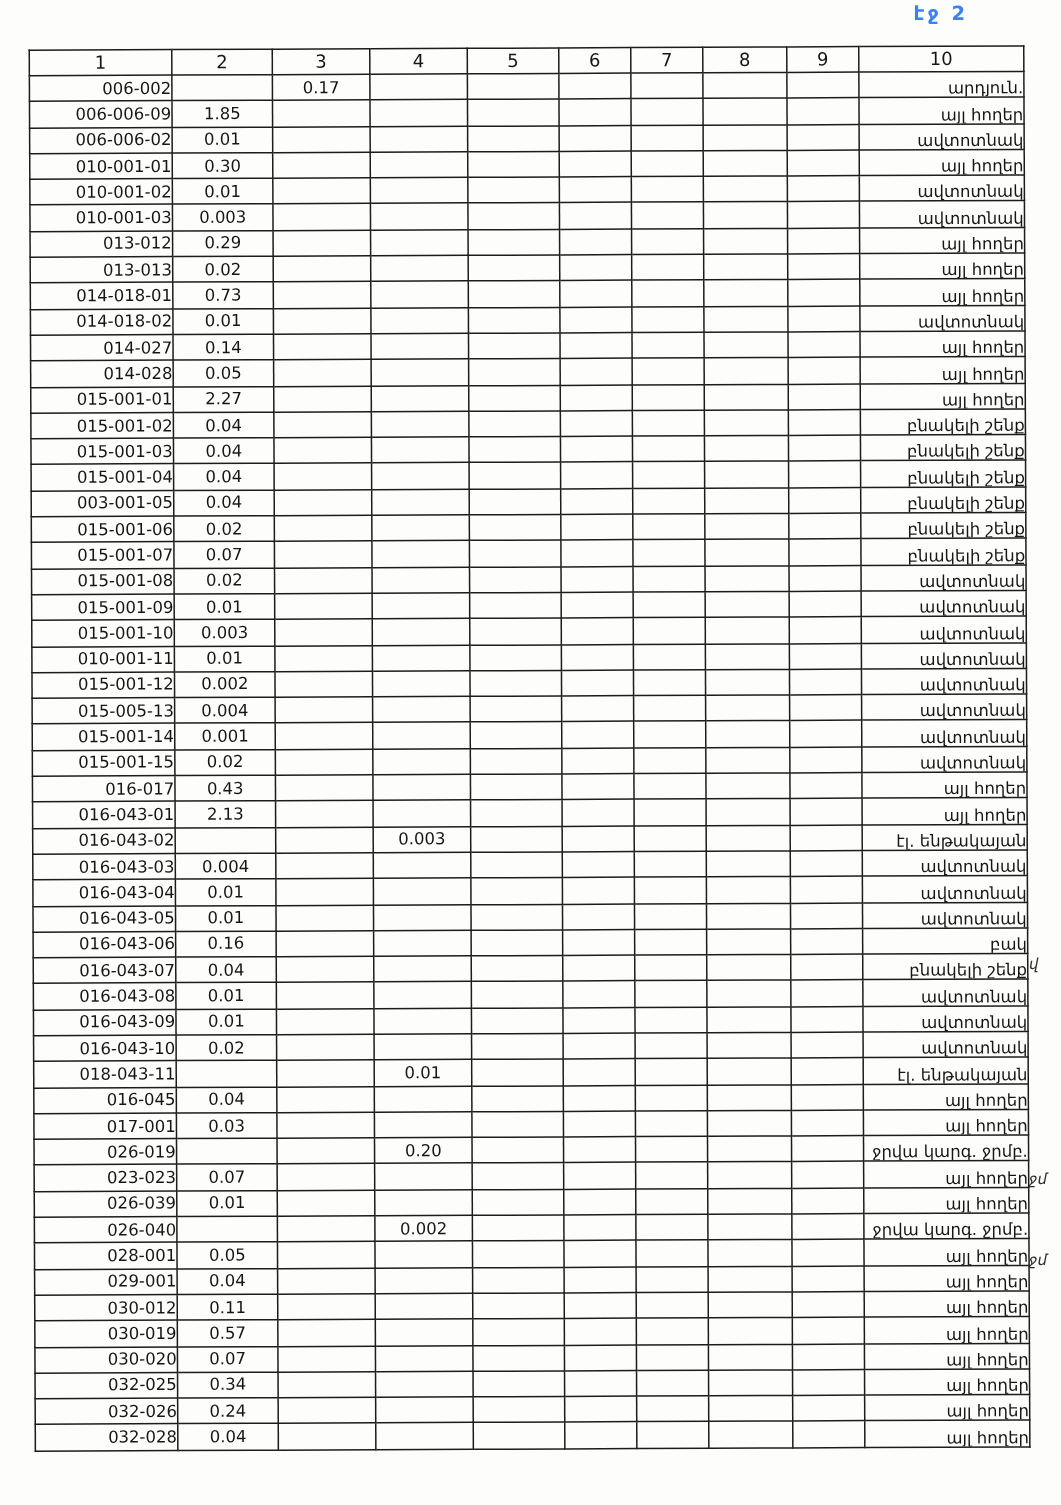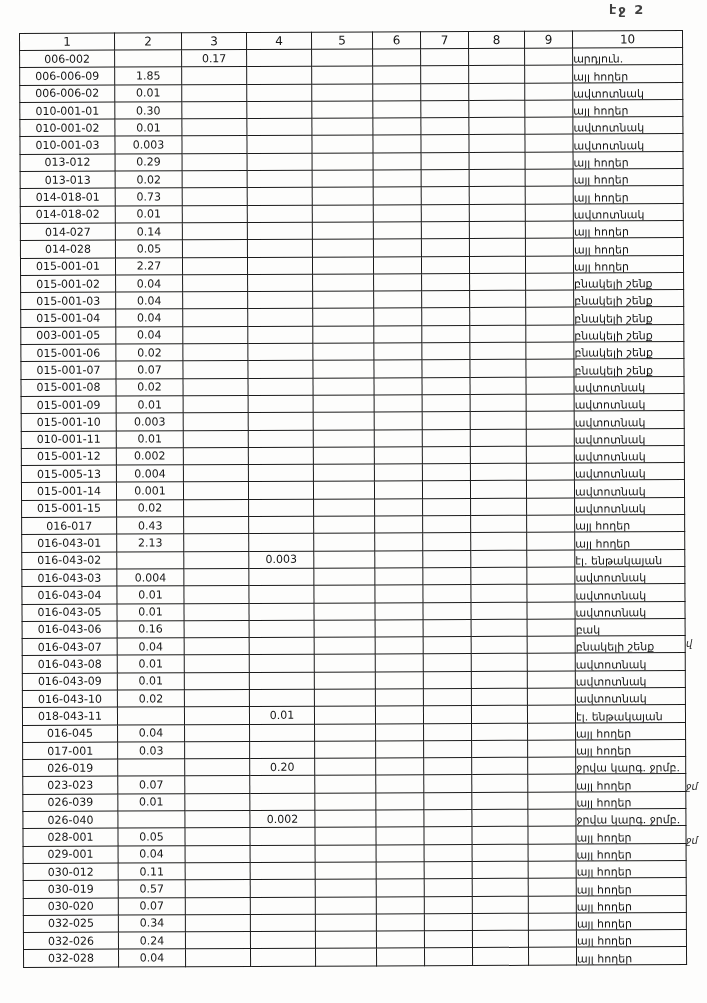--- a/index.html
+++ b/index.html
@@ -15,21 +15,21 @@
     color: #161616;
     overflow: hidden;
   }
   .page-label {
     position: absolute;
     top: 2px;
     left: 609px;
     font-size: 13px;
     font-weight: bold;
     letter-spacing: 2px;
-    color: #404040;
+    color: #3b82f6;
   }
   table.scan-table {
     position: absolute;
     top: 33px;
     left: 19px;
     width: 663px;
     border-collapse: collapse;
     table-layout: fixed;
     transform: rotate(-0.25deg);
     transform-origin: left top;
@@ -57,32 +57,32 @@
     height: 16px;
     font-weight: normal;
     font-size: 12px;
     text-align: center;
     vertical-align: middle;
   }
   table.scan-table tbody td {
     height: 16.3px;
   }
   td.code-cell {
-    text-align: center;
+    text-align: right;
     padding-left: 4px;
     vertical-align: middle;
     font-size: 11px;
   }
   td.value-cell {
     text-align: center;
     vertical-align: middle;
     font-size: 11px;
   }
   td.label-cell {
-    text-align: left;
+    text-align: right;
     padding-left: 3px;
     padding-bottom: 1px;
     vertical-align: bottom;
     font-size: 10.5px;
   }
   .margin-note {
     position: absolute;
     left: 686px;
     font-size: 10px;
     color: #2b2b2b;

